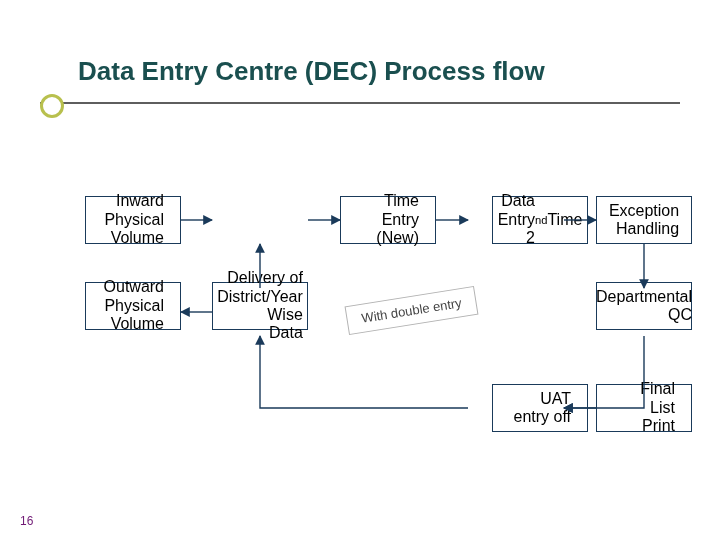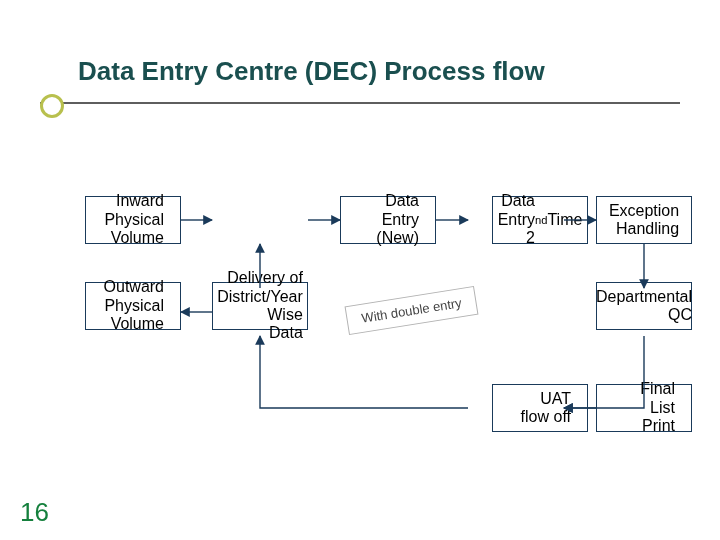--- a/index.html
+++ b/index.html
@@ -10,45 +10,45 @@
 
   .box{position:absolute;border:1px solid #1a3a5a;background:#fff;display:flex;align-items:center;justify-content:center;text-align:right;font-size:16px;line-height:1.15;color:#000;width:96px;height:48px;padding:2px 16px;box-sizing:border-box}
 
   
   .c1{left:85px}.c2{left:212px}.c3{left:340px}.c4{left:492px}.c5{left:596px}
   
   .r1{top:196px}.r2{top:282px}.r3{top:384px}
 
   .note{position:absolute;border:1px solid #b3b3b3;background:#fff;font-size:13px;color:#444;transform:rotate(-9deg);padding:6px 14px;left:346px;top:296px}
 
-  .pagenum{position:absolute;left:20px;bottom:12px;font-size:26px;color:#15803d}
+  .pagenum{position:absolute;left:20px;bottom:12px;font-size:12px;color:#701a75}
 
   svg.arrows{position:absolute;inset:0;width:720px;height:540px;pointer-events:none}
   .arr{stroke:#1a3a5a;stroke-width:1.4;fill:none;marker-end:url(#ah)}
 
   sup{font-size:0.7em}
 </style>
 </head>
 <body>
 
 <div class="slide">
   <div class="title">Data Entry Centre (DEC) Process flow</div>
   <div class="rule"></div>
   <div class="bullet"></div>
 
   <div class="box c1 r1">Inward Physical<br>Volume</div>
-  <div class="box c3 r1">Data Entry (New)</div>
+  <div class="box c3 r1">Time Entry (New)</div>
   <div class="box c4 r1" id="entry2">Data Entry<br>2<sup>nd</sup> Time</div>
   <div class="box c5 r1">Exception<br>Handling</div>
 
   <div class="box c1 r2">Outward Physical<br>Volume</div>
   <div class="box c2 r2">Delivery of<br>District/Year Wise<br>Data</div>
   <div class="box c5 r2">Departmental QC</div>
 
-  <div class="box c4 r3">UAT flow off</div>
+  <div class="box c4 r3">UAT entry off</div>
   <div class="box c5 r3">Final List<br>Print</div>
 
   <div class="note">With double entry</div>
 
   <svg class="arrows">
     <defs>
       <marker id="ah" viewBox="0 0 10 10" refX="9" refY="5" markerWidth="7" markerHeight="7" orient="auto">
         <path d="M0 0 L10 5 L0 10 z" fill="#1a3a5a"></path>
       </marker>
     </defs>

